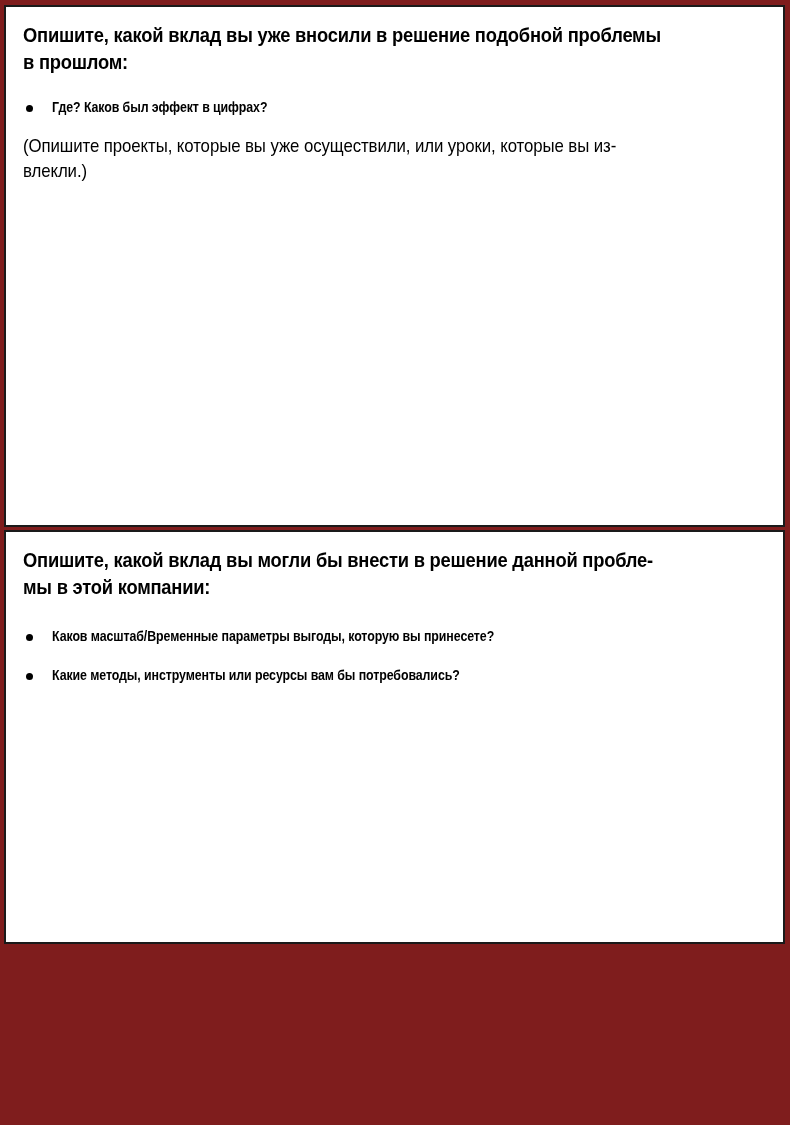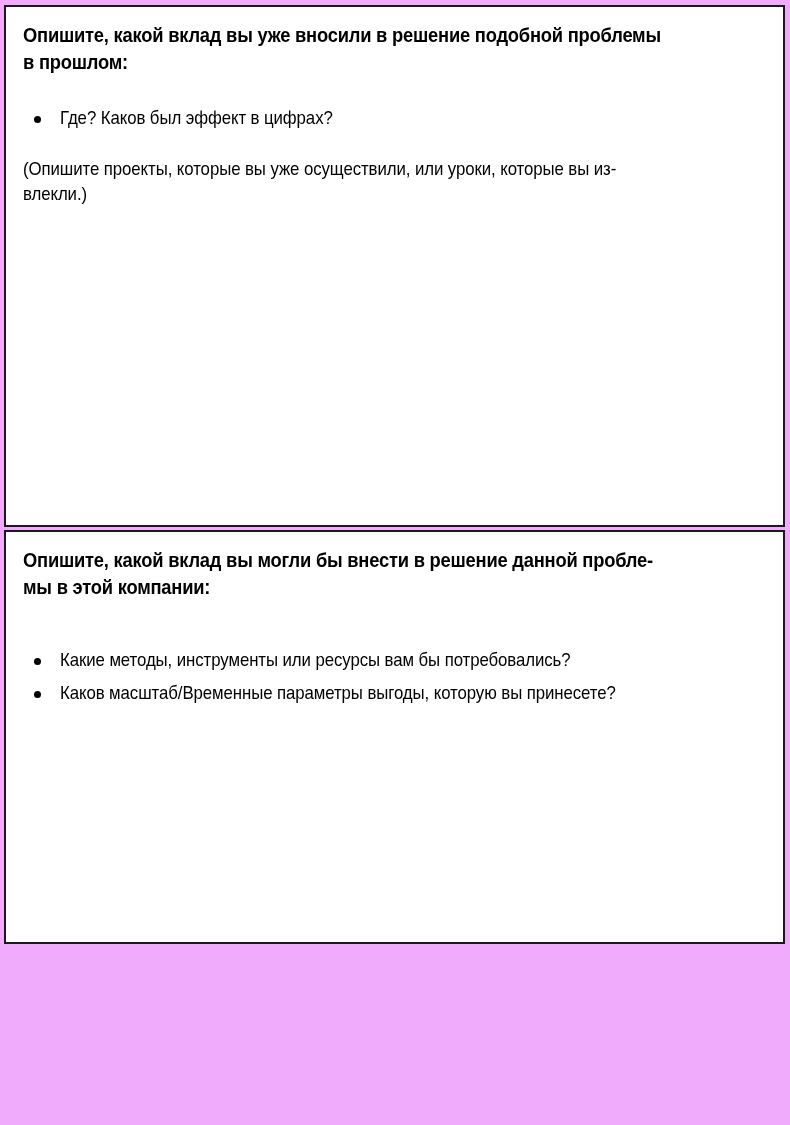--- a/index.html
+++ b/index.html
@@ -12,21 +12,21 @@
     height: 1125px;
     font-family: "Liberation Sans", "DejaVu Sans", sans-serif;
     color: #000000;
     -webkit-font-smoothing: antialiased;
   }
 
   .page {
     position: relative;
     width: 790px;
     height: 1125px;
-    background: #f0abfc;
+    background: #7f1d1d;
     box-sizing: border-box;
     padding: 6px;
   }
 
   
   .qbox {
     position: absolute;
     left: 4px;
     width: 781px;
     border: 2px solid #1a1a1a;
@@ -54,26 +54,26 @@
     white-space: pre-line;
   }
 
   .bullet-list {
     list-style: none;
     margin: 0;
     padding: 0;
   }
   .bullet-item {
     position: relative;
-    font-size: 19px;
-    font-weight: normal;
+    font-size: 14px;
+    font-weight: bold;
     line-height: 1.3;
     letter-spacing: -0.1px;
     padding-left: 29px;
-    margin: 8px;
+    margin: 0;
   }
   .bullet-item .btext {
     display: inline-block;
     transform: scaleX(0.885);
     transform-origin: left top;
     width: 113%;
     white-space: nowrap;
   }
   .bullet-dot {
     position: absolute;
@@ -133,27 +133,27 @@
 
   <section class="qbox" id="box-2">
     <div class="box-inner">
 
       <h2 class="heading">Опишите, какой вклад вы могли бы внести в решение данной пробле-
 мы в этой компании:</h2>
 
       <div class="gap-d"></div>
 
       <ul class="bullet-list">
+        <li class="bullet-item">
+          <span class="bullet-dot"></span>
+          <span class="btext">Каков масштаб/Временные параметры выгоды, которую вы принесете?</span>
+        </li>
         <li class="bullet-item" style="margin-top:21px;">
           <span class="bullet-dot"></span>
           <span class="btext">Какие методы, инструменты или ресурсы вам бы потребовались?</span>
-        </li>
-        <li class="bullet-item">
-          <span class="bullet-dot"></span>
-          <span class="btext">Каков масштаб/Временные параметры выгоды, которую вы принесете?</span>
         </li>
       </ul>
 
     </div>
     <div class="answer-area" style="position:absolute; left:2px; right:2px; top:185px; bottom:2px;"></div>
   </section>
 
 </div>
 
 </body></html>

